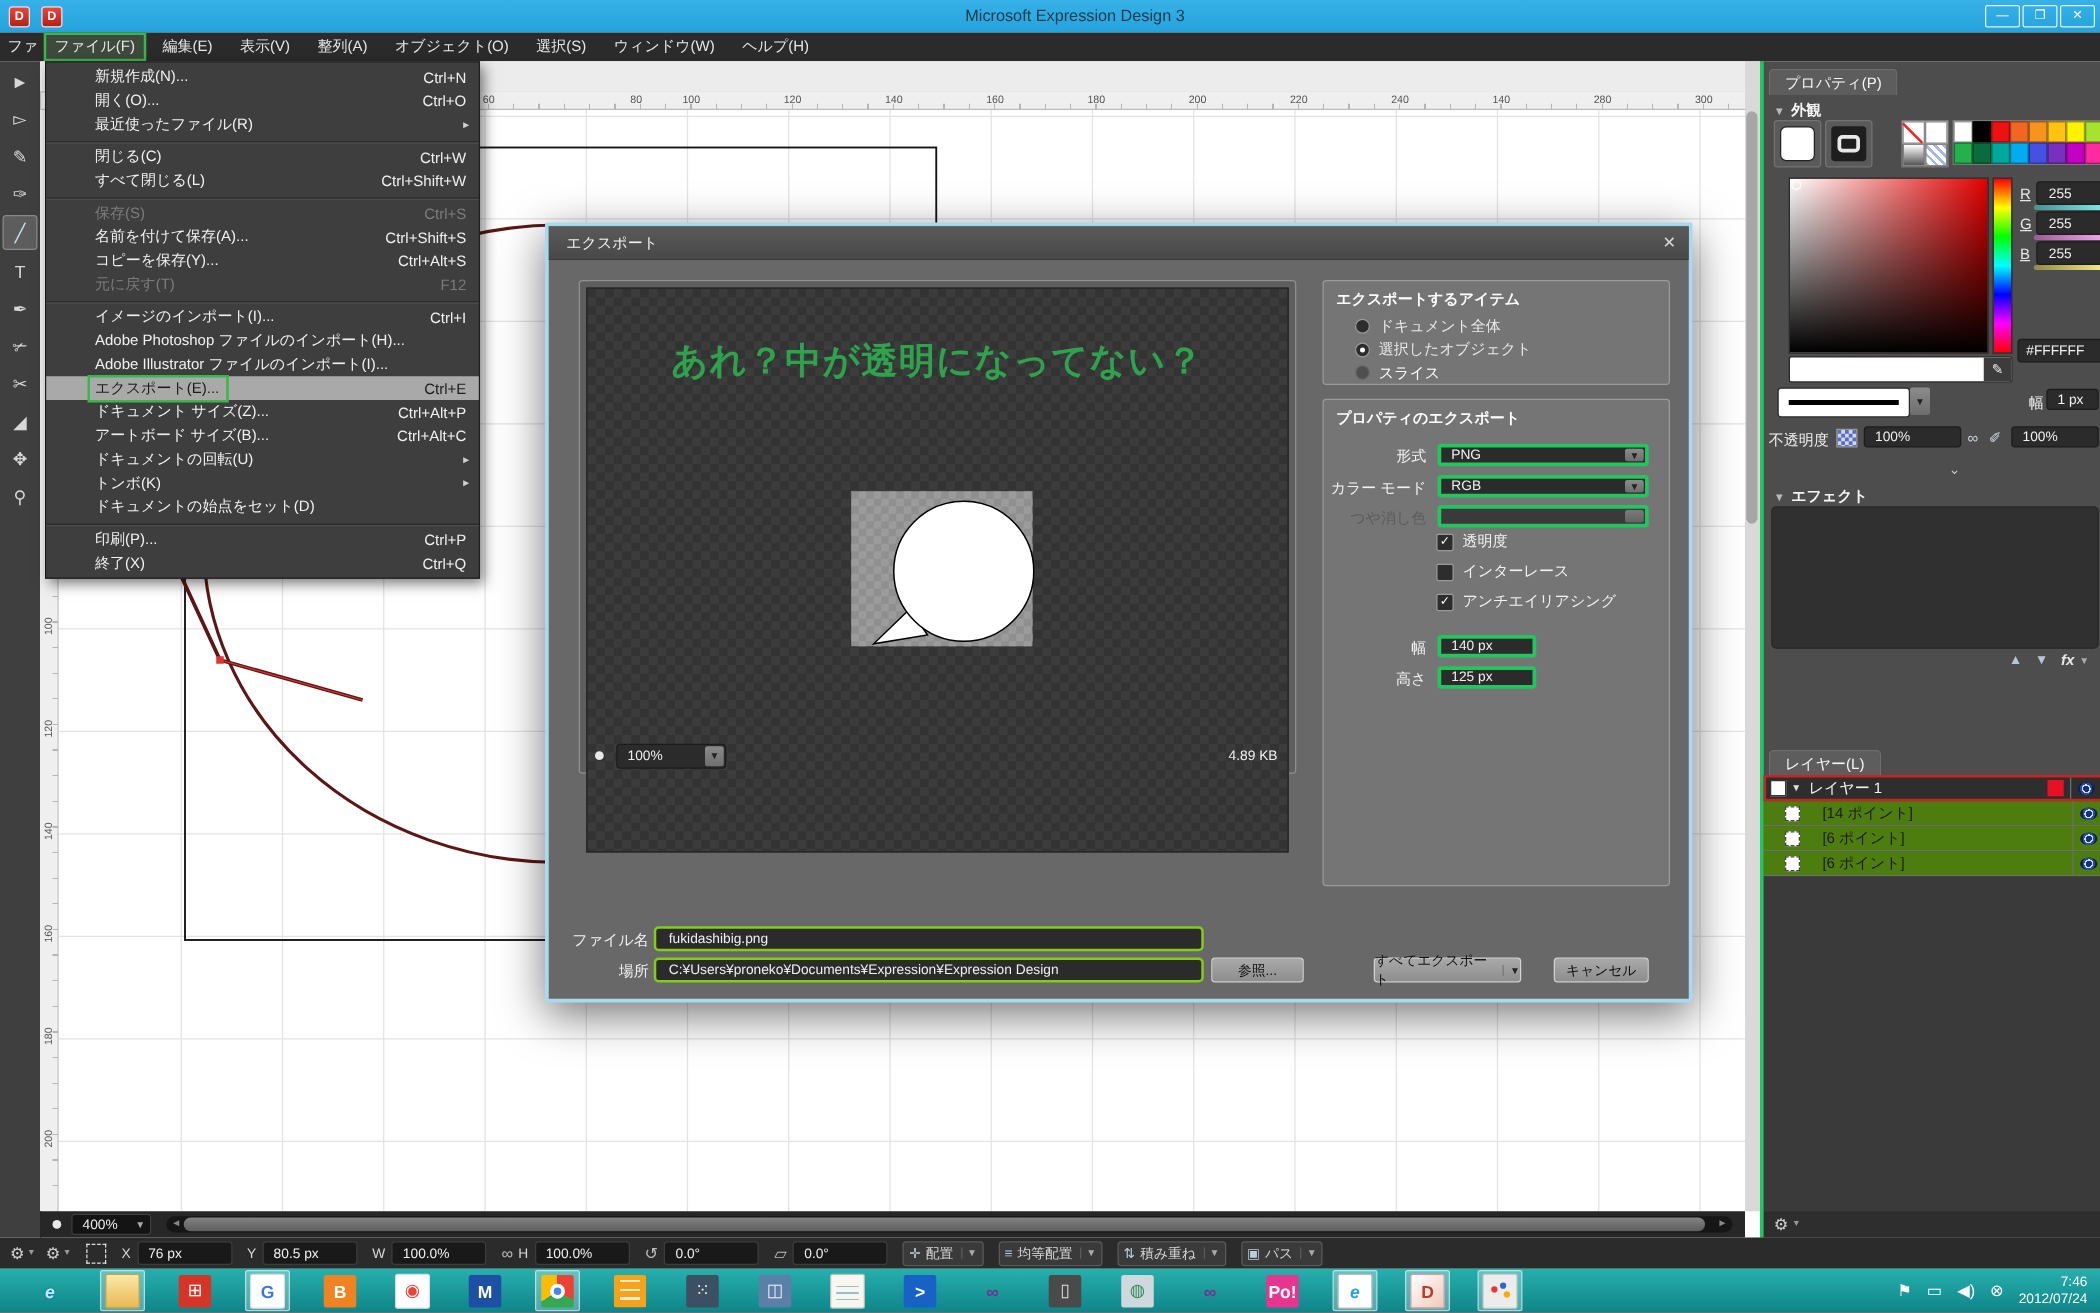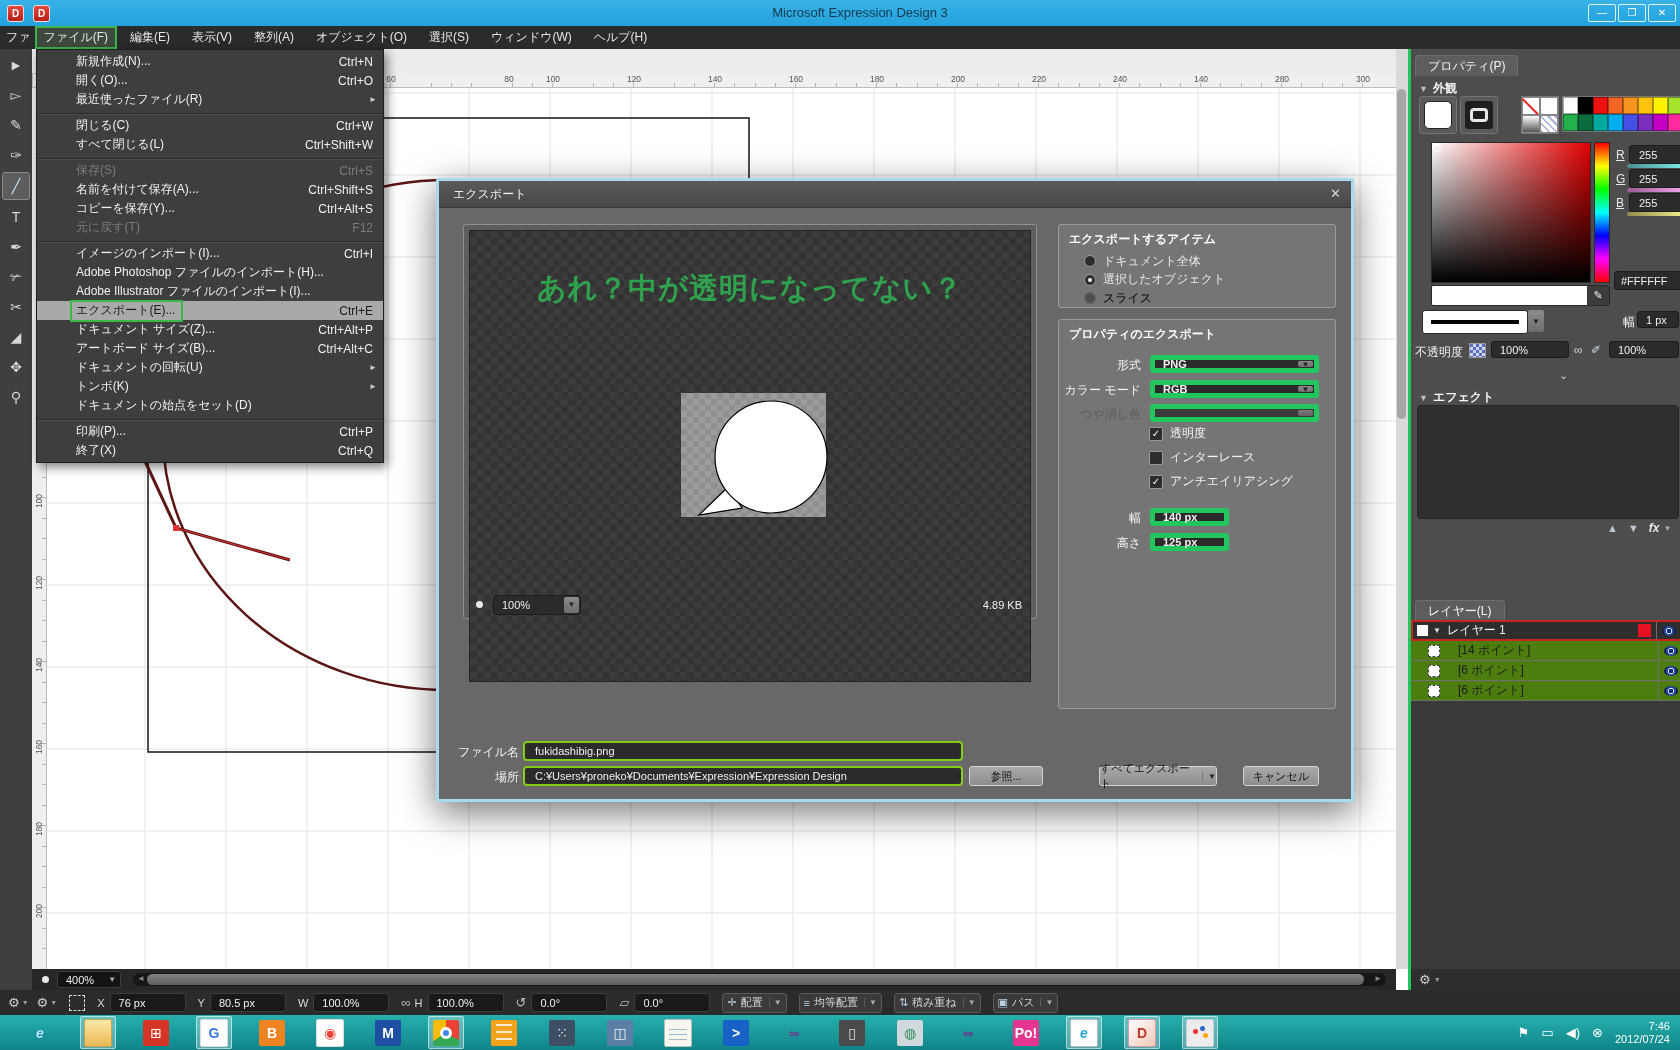--- a/index.html
+++ b/index.html
@@ -124,26 +124,26 @@
   #preview .zfield .dd{position:absolute;right:1px;top:1px;bottom:1px;width:15px;background:linear-gradient(#8b8b8b,#6e6e6e);
     border-radius:2px;color:#222;font-size:8px;display:flex;align-items:center;justify-content:center;}
   #preview .fsize{margin-left:auto;margin-right:14px;color:#f0f0f0;font-size:11px;}
   .groupbox{position:absolute;background:#757575;border:1px solid #9b9b9b;border-radius:3px;box-sizing:border-box;}
   .groupbox .gtitle{position:absolute;left:10px;top:6px;font-weight:bold;color:#fdfdfd;}
   #gb-items{left:619px;top:43px;width:278px;height:84px;}
   #gb-props{left:619px;top:138px;width:278px;height:390px;}
   .radio-row{position:absolute;left:25px;display:flex;align-items:center;height:16px;}
   .radio{width:12px;height:12px;border-radius:50%;background:#2d2d2d;border:1px solid #9a9a9a;box-sizing:border-box;margin-right:7px;position:relative;}
   .radio-row.on .radio::after{content:"";position:absolute;left:3px;top:3px;width:4px;height:4px;border-radius:50%;background:#fff;}
-  .radio-row.disabled{color:#000000;}
+  .radio-row.disabled{color:#ffffff;}
   .radio-row.disabled .radio{border-color:#6a6a6a;background:#4f4f4f;}
   .frm-label{position:absolute;text-align:right;color:#f2f2f2;}
   .frm-label.dis{color:#5c5c5c;}
-  .combo{position:absolute;height:18px;background:#2b2b2b;border:5px solid #22c55e;border-radius:3px;color:#f0f0f0;
-    display:flex;align-items:center;padding-left:8px;font-size:11px;box-sizing:border-box;font-weight:bold;}
+  .combo{position:absolute;height:18px;background:#2b2b2b;border:3px solid #22c55e;border-radius:3px;color:#f0f0f0;
+    display:flex;align-items:center;padding-left:8px;font-size:11px;box-sizing:border-box;}
   .combo .dd{position:absolute;right:1px;top:1px;bottom:1px;width:15px;background:linear-gradient(#8b8b8b,#6e6e6e);
     border-radius:2px;color:#222;font-size:8px;display:flex;align-items:center;justify-content:center;}
   .chk-row{position:absolute;left:90px;display:flex;align-items:center;height:15px;color:#f2f2f2;}
   .chk{width:12px;height:12px;background:#2d2d2d;border:1px solid #9a9a9a;border-radius:2px;margin-right:7px;
     display:flex;align-items:center;justify-content:center;color:#fff;font-size:10px;line-height:1;}
   .dlg-row-label{position:absolute;color:#f2f2f2;text-align:right;}
   .dlg-field{position:absolute;height:20px;background:#2b2b2b;border:2px solid #84cc16;border-radius:4px;color:#f0f0f0;
     display:flex;align-items:center;padding-left:10px;font-size:11px;box-sizing:border-box;}
   .dlg-btn{position:absolute;height:20px;background:linear-gradient(#a9a9a9,#8d8d8d);border:1px solid #d2d2d2;border-radius:3px;
     color:#111;display:flex;align-items:center;justify-content:center;font-size:11px;box-sizing:border-box;}

